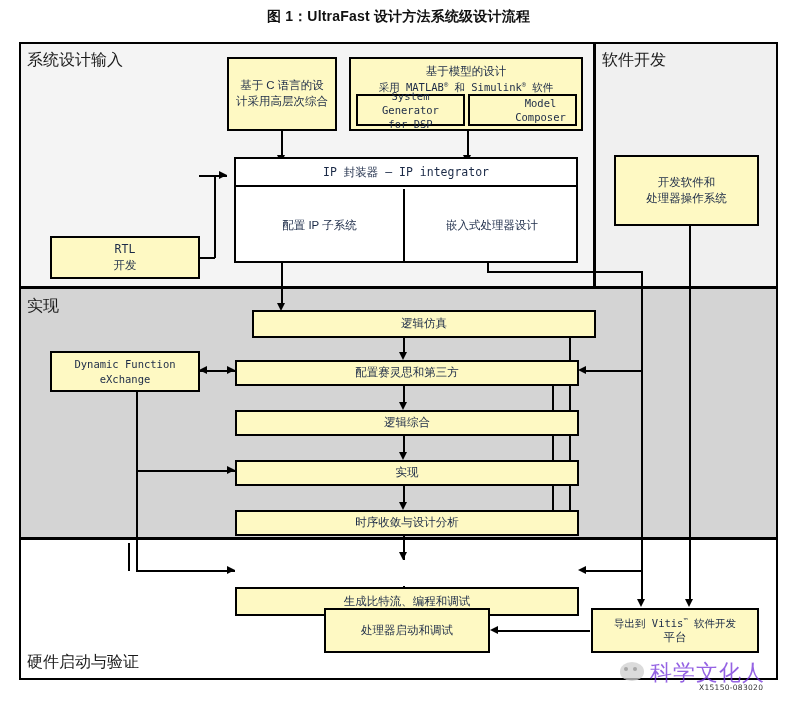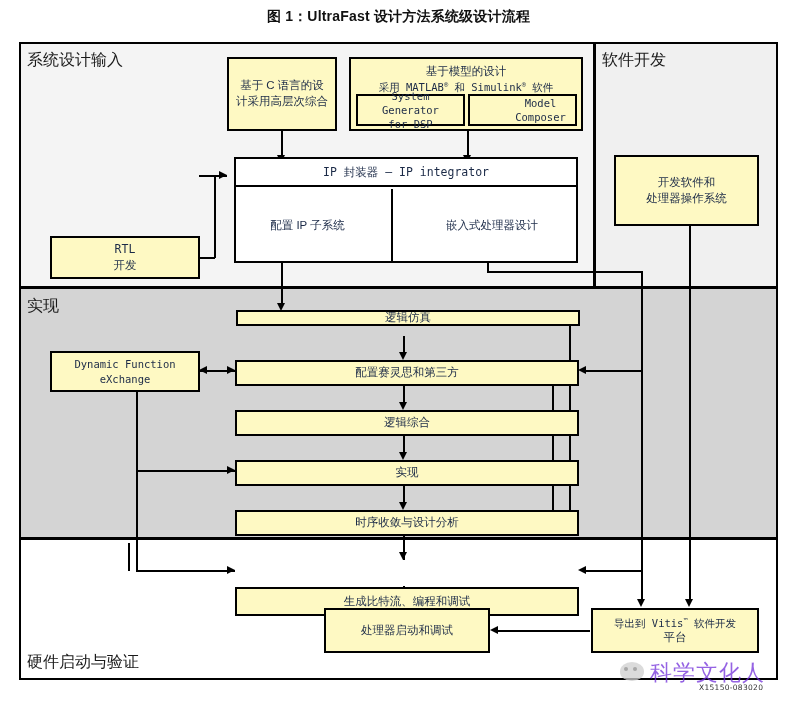--- a/index.html
+++ b/index.html
@@ -214,39 +214,39 @@
     <span style="font-family:'DejaVu Sans Mono','Liberation Mono',monospace;">RTL</span>
     <span>开发</span>
   </div>
 
   <div class="node" style="left:234px; top:157px; width:344px; height:106px; padding:0; display:block; background:#fff;"></div>
 
   <div style="position:absolute; left:236px; top:159px; width:340px; height:28px; display:flex; align-items:center; justify-content:center; font-size:11.5px; color:#1b2a47; border-bottom:2px solid #000; font-family:'DejaVu Sans Mono','Liberation Mono',monospace;">
     <span>IP 封装器 – IP integrator</span>
   </div>
 
-  <div style="position:absolute; left:224px; top:189px; width:169px; height:72px; display:flex; align-items:center; justify-content:center; font-size:11.5px; color:#1b2a47; border-right:2px solid #000;">
+  <div style="position:absolute; left:236px; top:189px; width:169px; height:72px; display:flex; align-items:center; justify-content:center; font-size:11.5px; color:#1b2a47; border-right:2px solid #000;">
     <span>配置 IP 子系统</span>
   </div>
 
   <div style="position:absolute; left:408px; top:189px; width:168px; height:72px; display:flex; align-items:center; justify-content:center; font-size:11.5px; color:#1b2a47;">
     <span>嵌入式处理器设计</span>
   </div>
 
   <div class="node" style="left:614px; top:155px; width:145px; height:71px; flex-direction:column;">
     <span>开发软件和</span>
     <span>处理器操作系统</span>
   </div>
 
   <div class="node mono" style="left:50px; top:351px; width:150px; height:41px; flex-direction:column;">
     <span>Dynamic Function</span>
     <span>eXchange</span>
   </div>
 
-  <div class="node" style="left:236px; top:310px; width:344px; height:16px;">
+  <div class="node" style="left:252px; top:310px; width:344px; height:28px;">
     <span>逻辑仿真</span>
   </div>
 
   <div class="node" style="left:235px; top:360px; width:344px; height:26px;">
     <span>配置赛灵思和第三方</span>
   </div>
 
   <div class="node" style="left:235px; top:410px; width:344px; height:26px;">
     <span>逻辑综合</span>
   </div>

